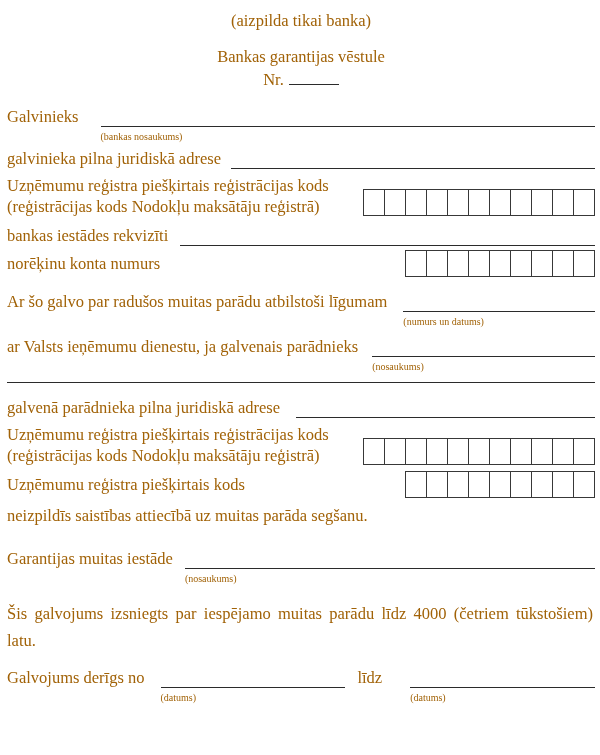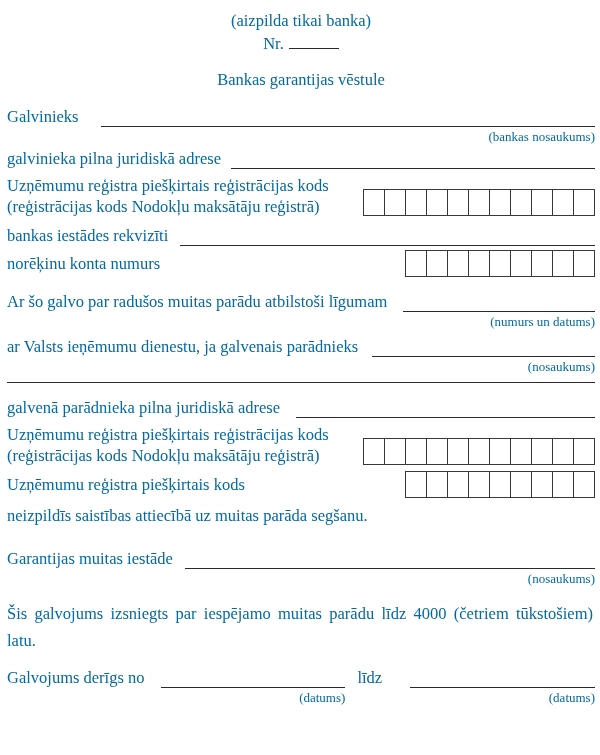--- a/index.html
+++ b/index.html
@@ -1,31 +1,31 @@
 <!DOCTYPE html>
 <html><head>
 <meta charset="utf-8">
 <style>
   * { margin:0; padding:0; box-sizing:border-box; }
   html,body { background:#fff; }
   .page {
     width:600px; height:755px; margin:0 auto; background:#fff;
-    font-family:"Liberation Serif", serif; font-size:16.5px; color:#0369a1;
+    font-family:"Liberation Serif", serif; font-size:16.5px; color:#a16207;
     padding:8px 5px 0 7px; overflow:hidden; position:relative;
   }
   .center { text-align:center; }
   .note { margin-top:3px; }
   .title { margin-top:16px; }
   .nr { margin-top:3px; }
   .nr-line { display:inline-block; width:50px; height:15px; border-bottom:1.6px solid #2b2b2b; margin-left:5px; }
   .row { display:flex; align-items:flex-start; }
   .lbl { white-space:nowrap; line-height:21px; }
   .fill { flex:1; min-width:0; }
   .line { height:21px; border-bottom:1.6px solid #2b2b2b; }
-  .cap { font-size:13px; text-align:right; margin-top:1px; line-height:17px; }
+  .cap { font-size:10px; text-align:left; margin-top:1px; line-height:17px; }
   .boxes { display:flex; }
   .box { width:22px; height:27px; border:1px solid #383838; background:#fff; flex:0 0 auto; }
   .box + .box { margin-left:-1px; }
   .grid-row { display:flex; justify-content:space-between; align-items:flex-end; }
   .grid-row .boxes { margin-bottom:1px; }
   .two-line { line-height:21px; }
   .mid-row { display:flex; justify-content:space-between; align-items:center; }
   .full-line { border-top:1.8px solid #2b2b2b; margin-top:7px; }
   .para { text-align:justify; line-height:27px; margin-top:13px; padding-right:2px; }
   
@@ -53,25 +53,25 @@
   .r-validity .fill { margin-left:16px; }
   .r-validity .mid { margin:0 12px; line-height:21px; }
 </style>
 </head>
 <body>
 
 <div class="page">
 
   <div class="center note">(aizpilda tikai banka)</div>
 
+  <div class="center title">Bankas garantijas vēstule</div>
+
   <div class="center nr">
     <span>Nr.</span><span class="nr-line"></span>
   </div>
-
-  <div class="center title">Bankas garantijas vēstule</div>
 
   <div class="row r-guarantor">
     <span class="lbl">Galvinieks</span>
     <div class="fill">
       <div class="line"></div>
       <div class="cap">(bankas nosaukums)</div>
     </div>
   </div>
 
   <div class="row r-gaddress">

